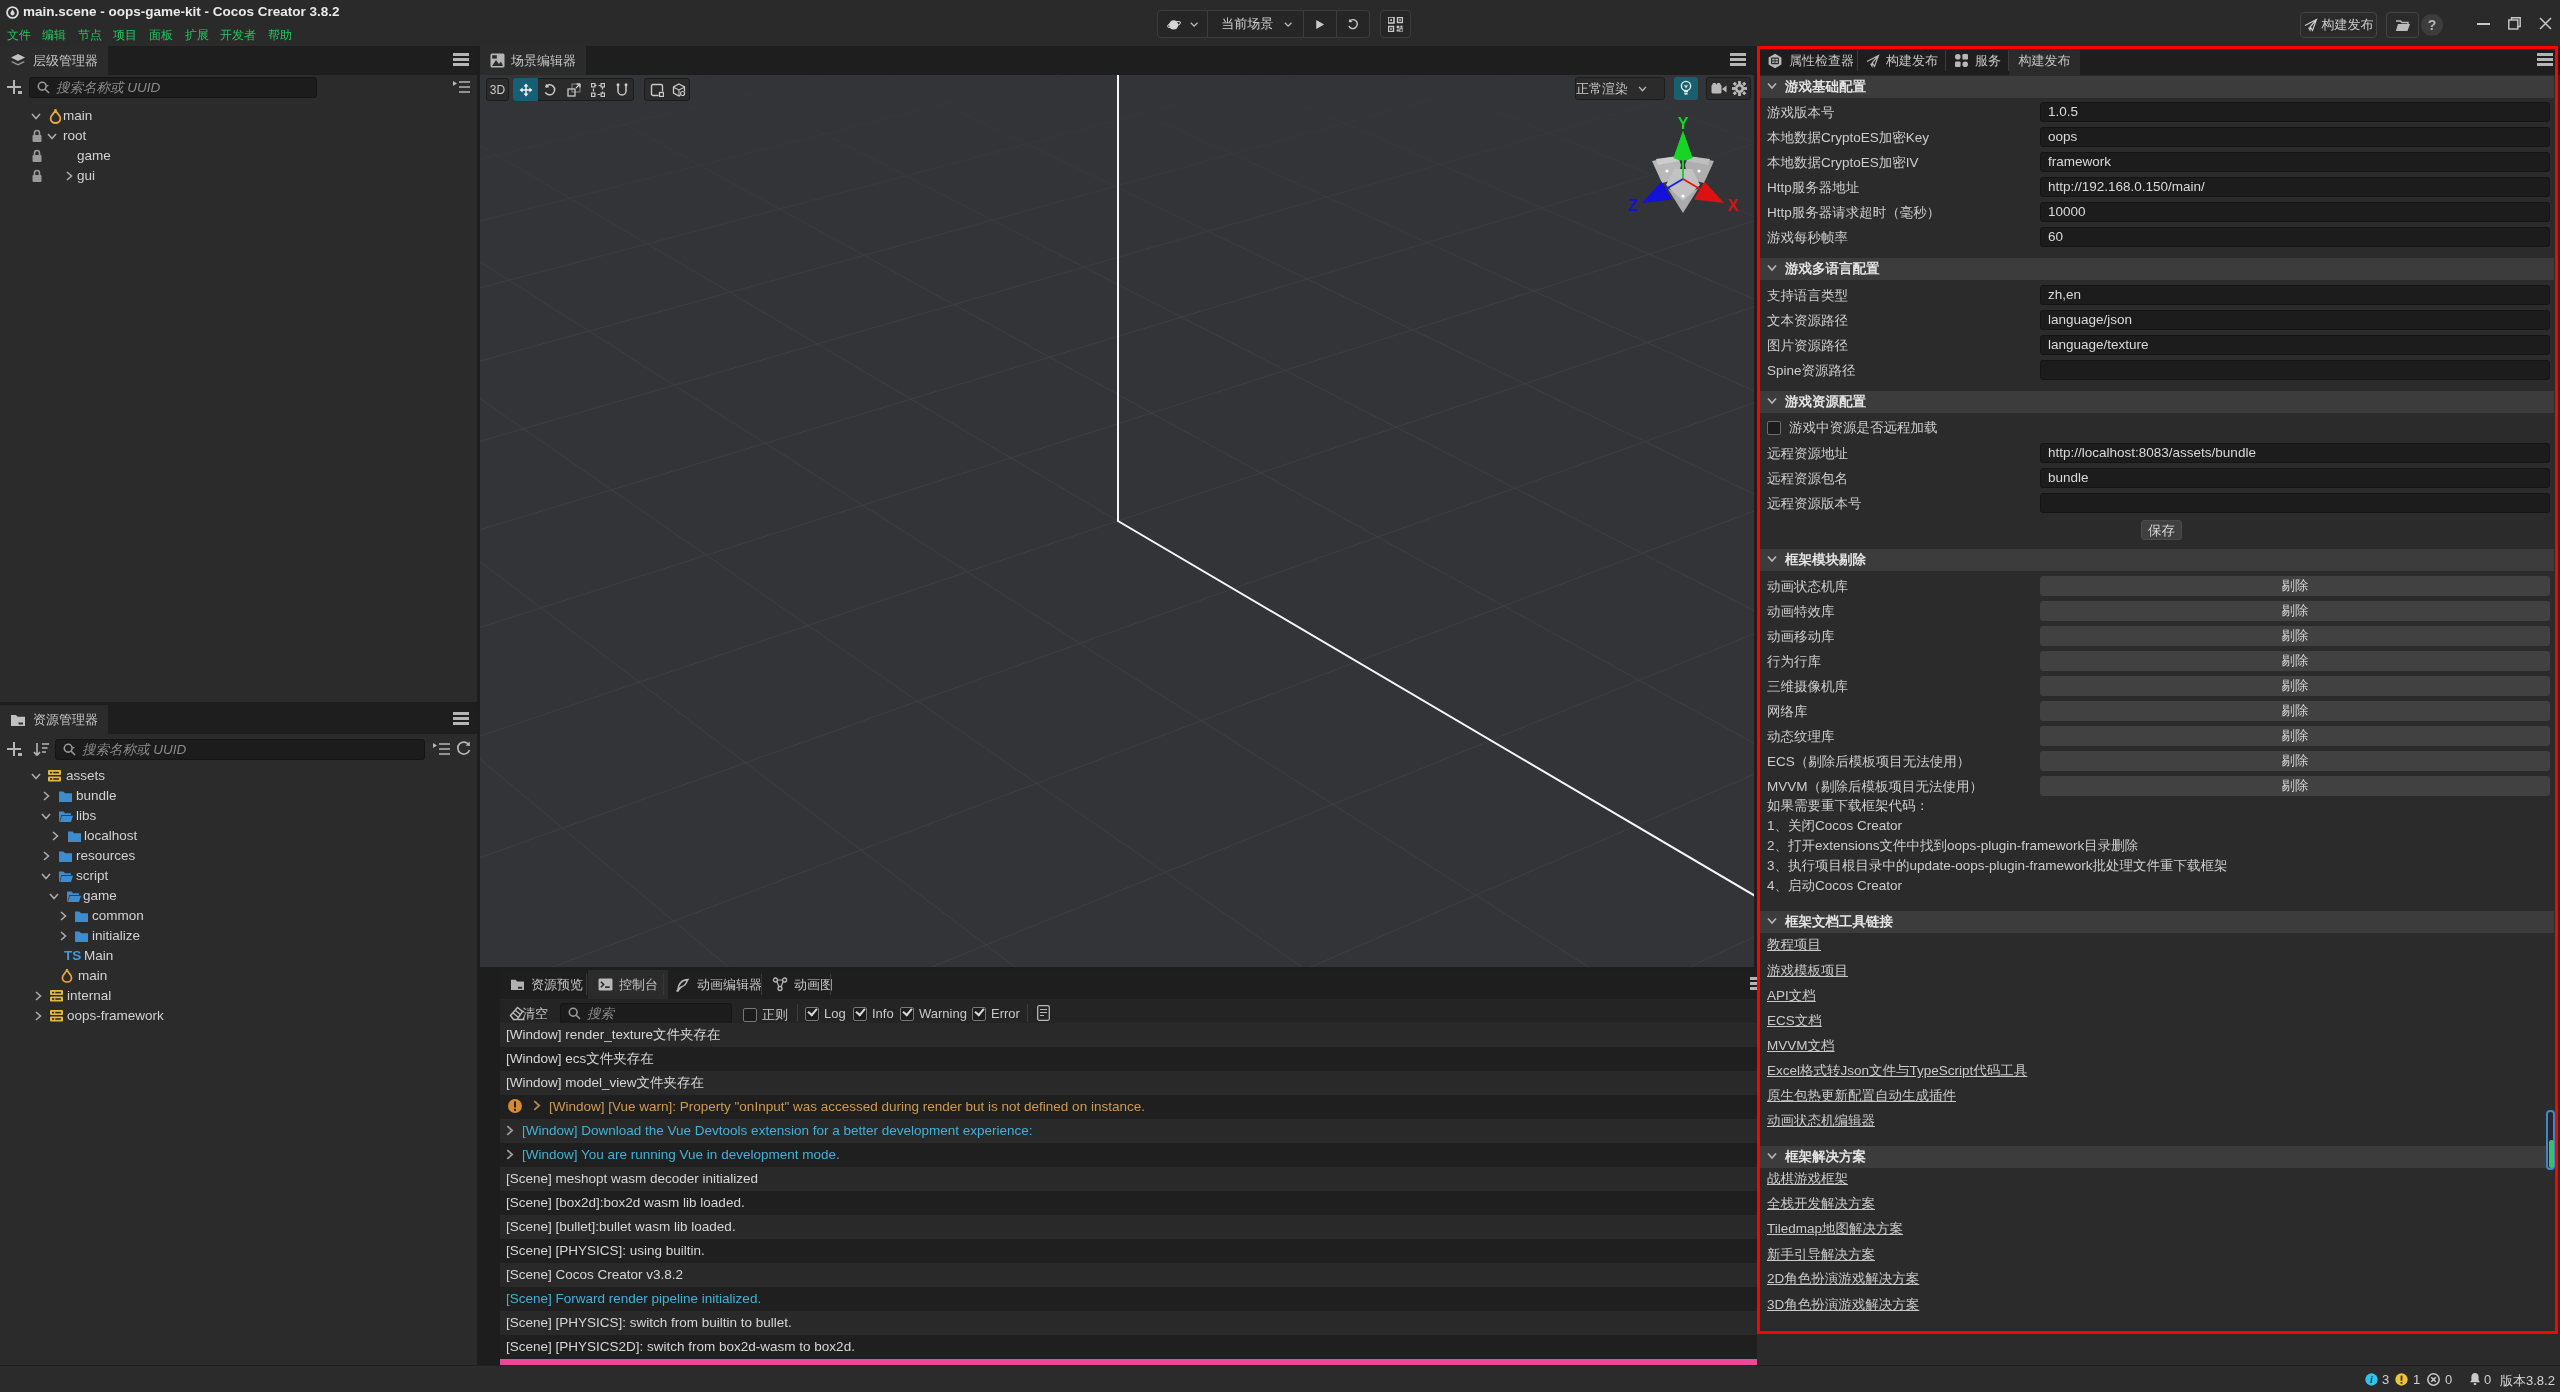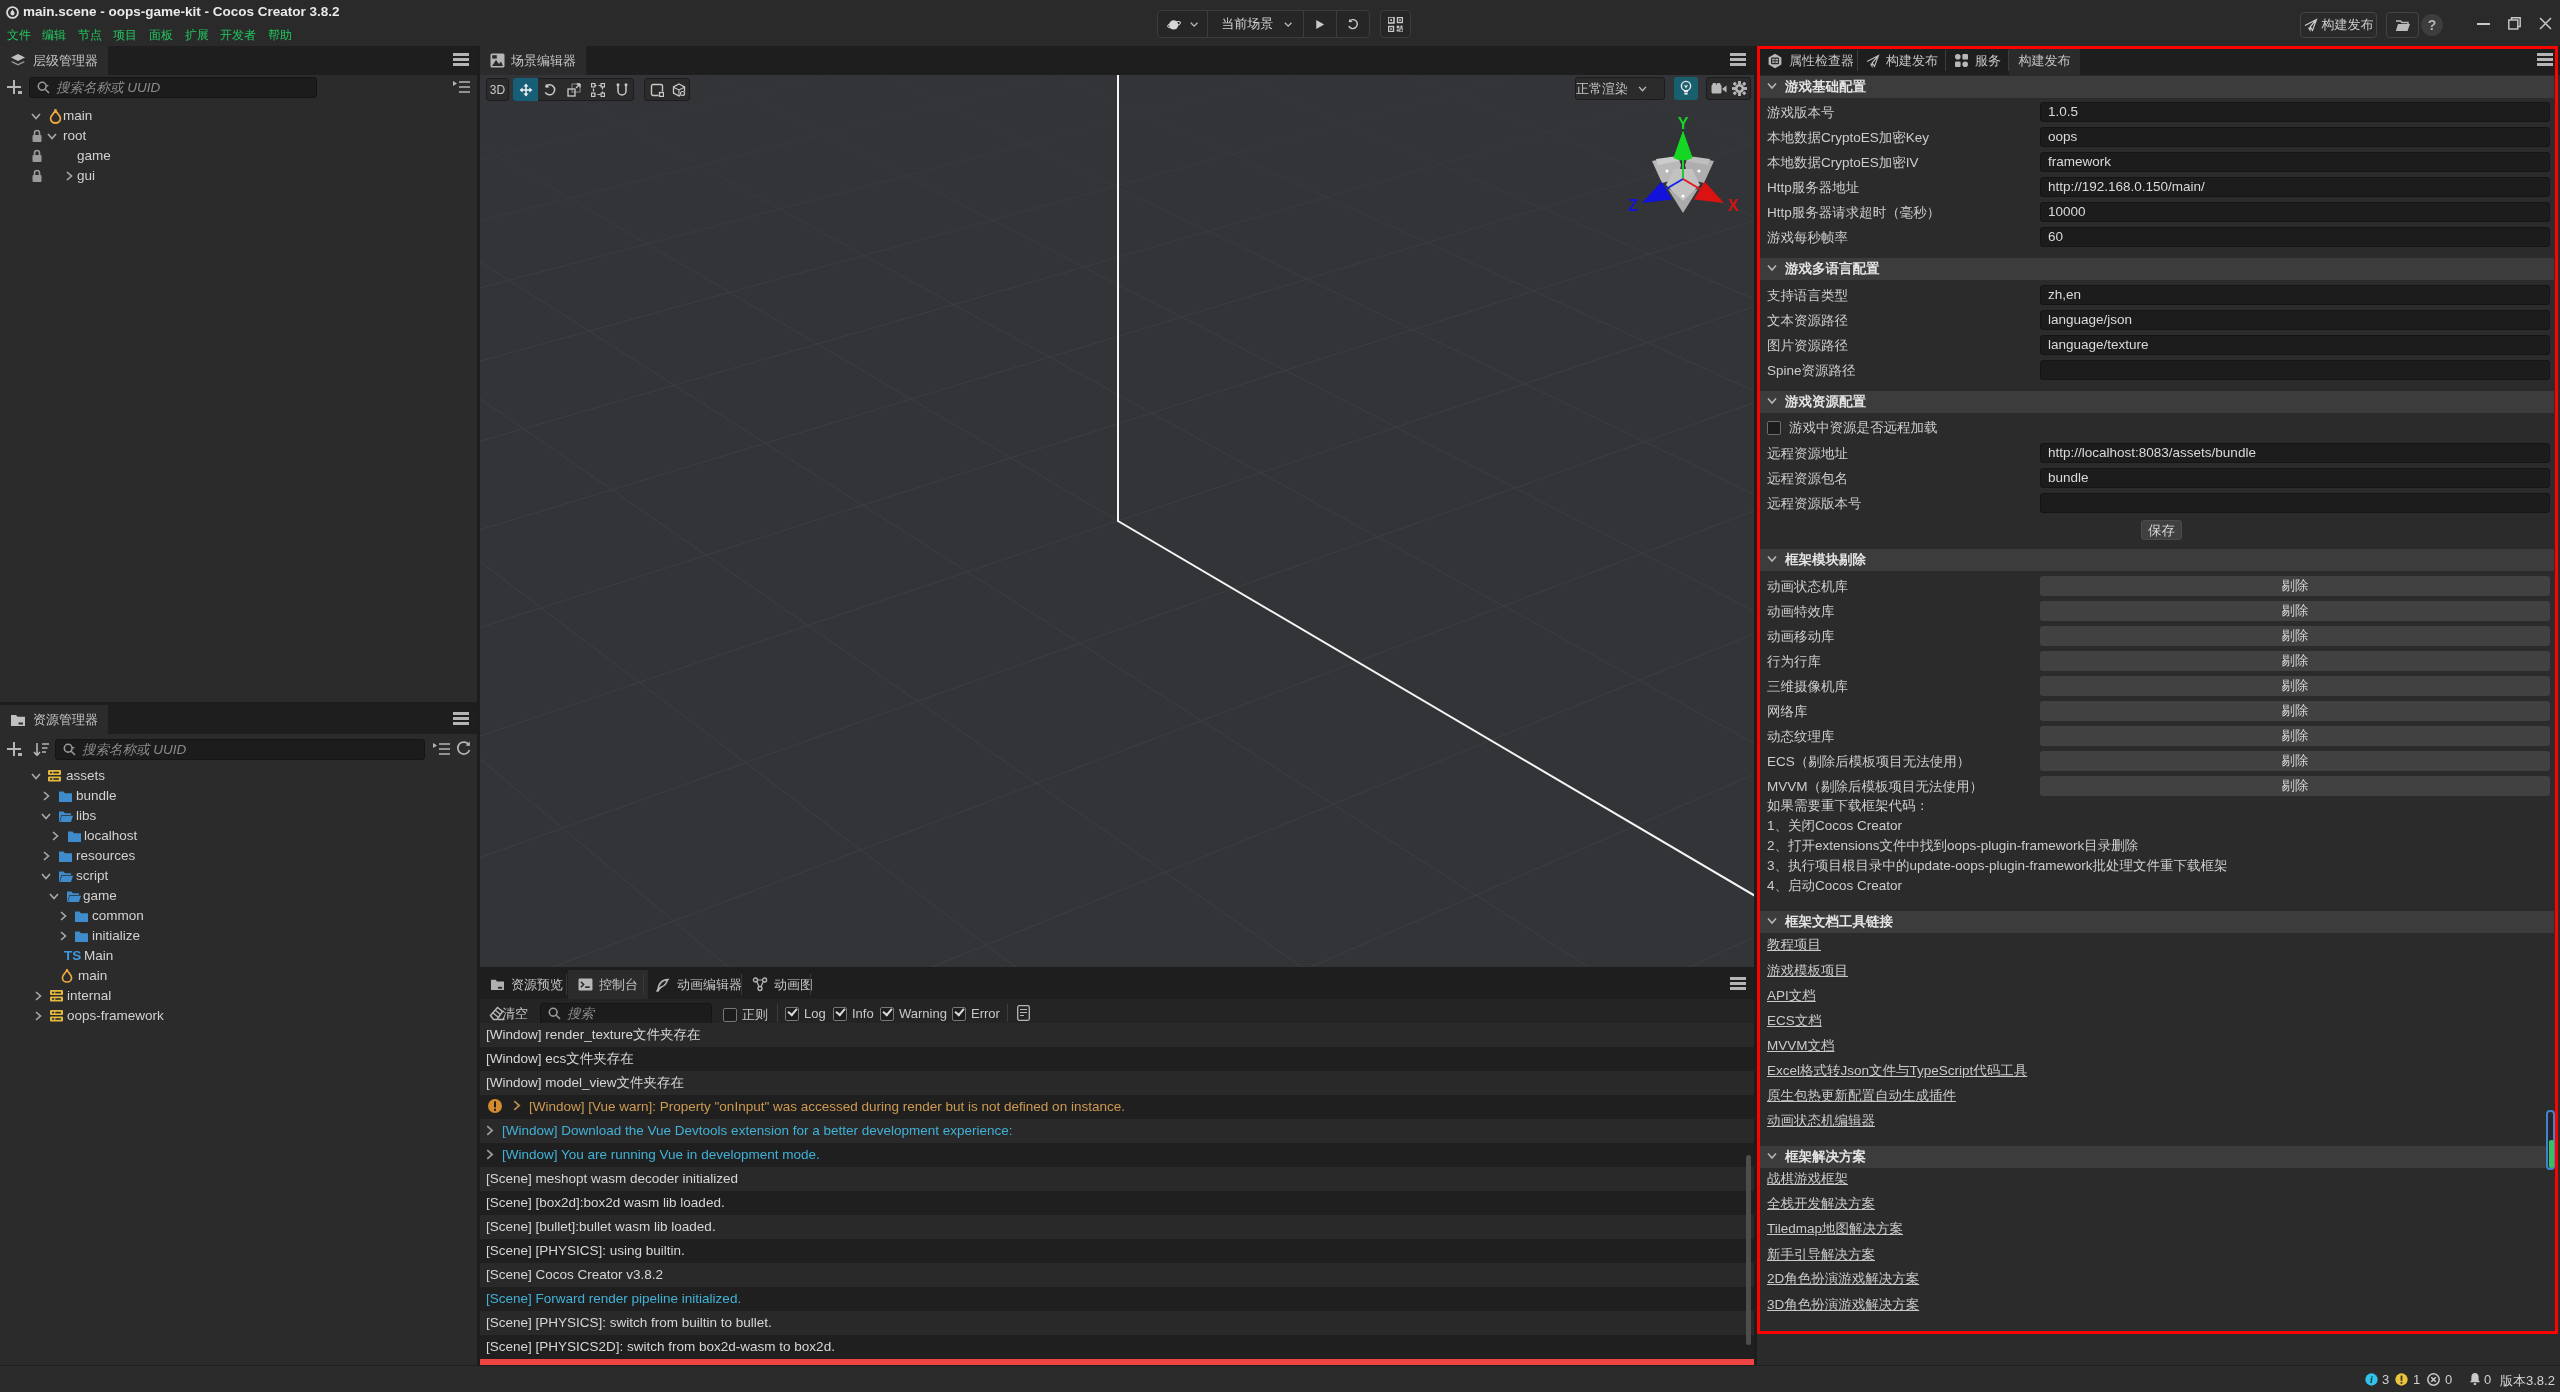--- a/index.html
+++ b/index.html
@@ -24,21 +24,21 @@
 
 #hier{position:absolute;left:0;top:46px;width:477px;height:656px;background:#2b2b2b;}
 #assets{position:absolute;left:0;top:705px;width:477px;height:660px;background:#2b2b2b;}
 .trow{position:absolute;left:0;width:477px;height:20px;line-height:20px;color:#d2d2d2;font-size:13.5px;margin-left:22px;}
 .trow span.lbl{position:absolute;top:0;}
 .ticon{position:absolute;top:2px;}
 
 #scene{position:absolute;left:480px;top:46px;width:1274px;height:921px;background:#1e1e1e;overflow:hidden;}
 .vbtn{position:absolute;height:24px;background:#2b2b2c;border:1px solid #1c1c1c;border-radius:3px;display:flex;align-items:center;justify-content:center;color:#c9c9c9;}
 
-#console{position:absolute;left:480px;top:970px;width:1274px;height:395px;background:#ef4444;}
+#console{position:absolute;left:500px;top:970px;width:1274px;height:395px;background:#ec4899;}
 .crow{position:absolute;left:0;width:1274px;height:24px;line-height:24px;font-size:13.5px;color:#d6d6d6;padding-left:6px;white-space:nowrap;}
 .crow.odd{background:#292929;}
 .crow.even{background:#1f1f1f;}
 .cyan{color:#41b1d6;}
 .orange{color:#ce9a52;}
 .chk{display:inline-block;width:14px;height:14px;border:1px solid #777;border-radius:2px;background:#1c1c1c;vertical-align:-3px;margin-right:5px;position:relative;}
 .chk.on:after{content:"";position:absolute;left:2px;top:0px;width:7px;height:4px;border-left:2px solid #d8d8d8;border-bottom:2px solid #d8d8d8;transform:rotate(-50deg);}
 
 #right{position:absolute;left:1757px;top:46px;width:803px;height:1319px;background:#2b2b2b;}
 #rightred{position:absolute;left:1757px;top:46px;width:801px;height:1288px;border:3px solid #fb0300;z-index:40;pointer-events:none;}

